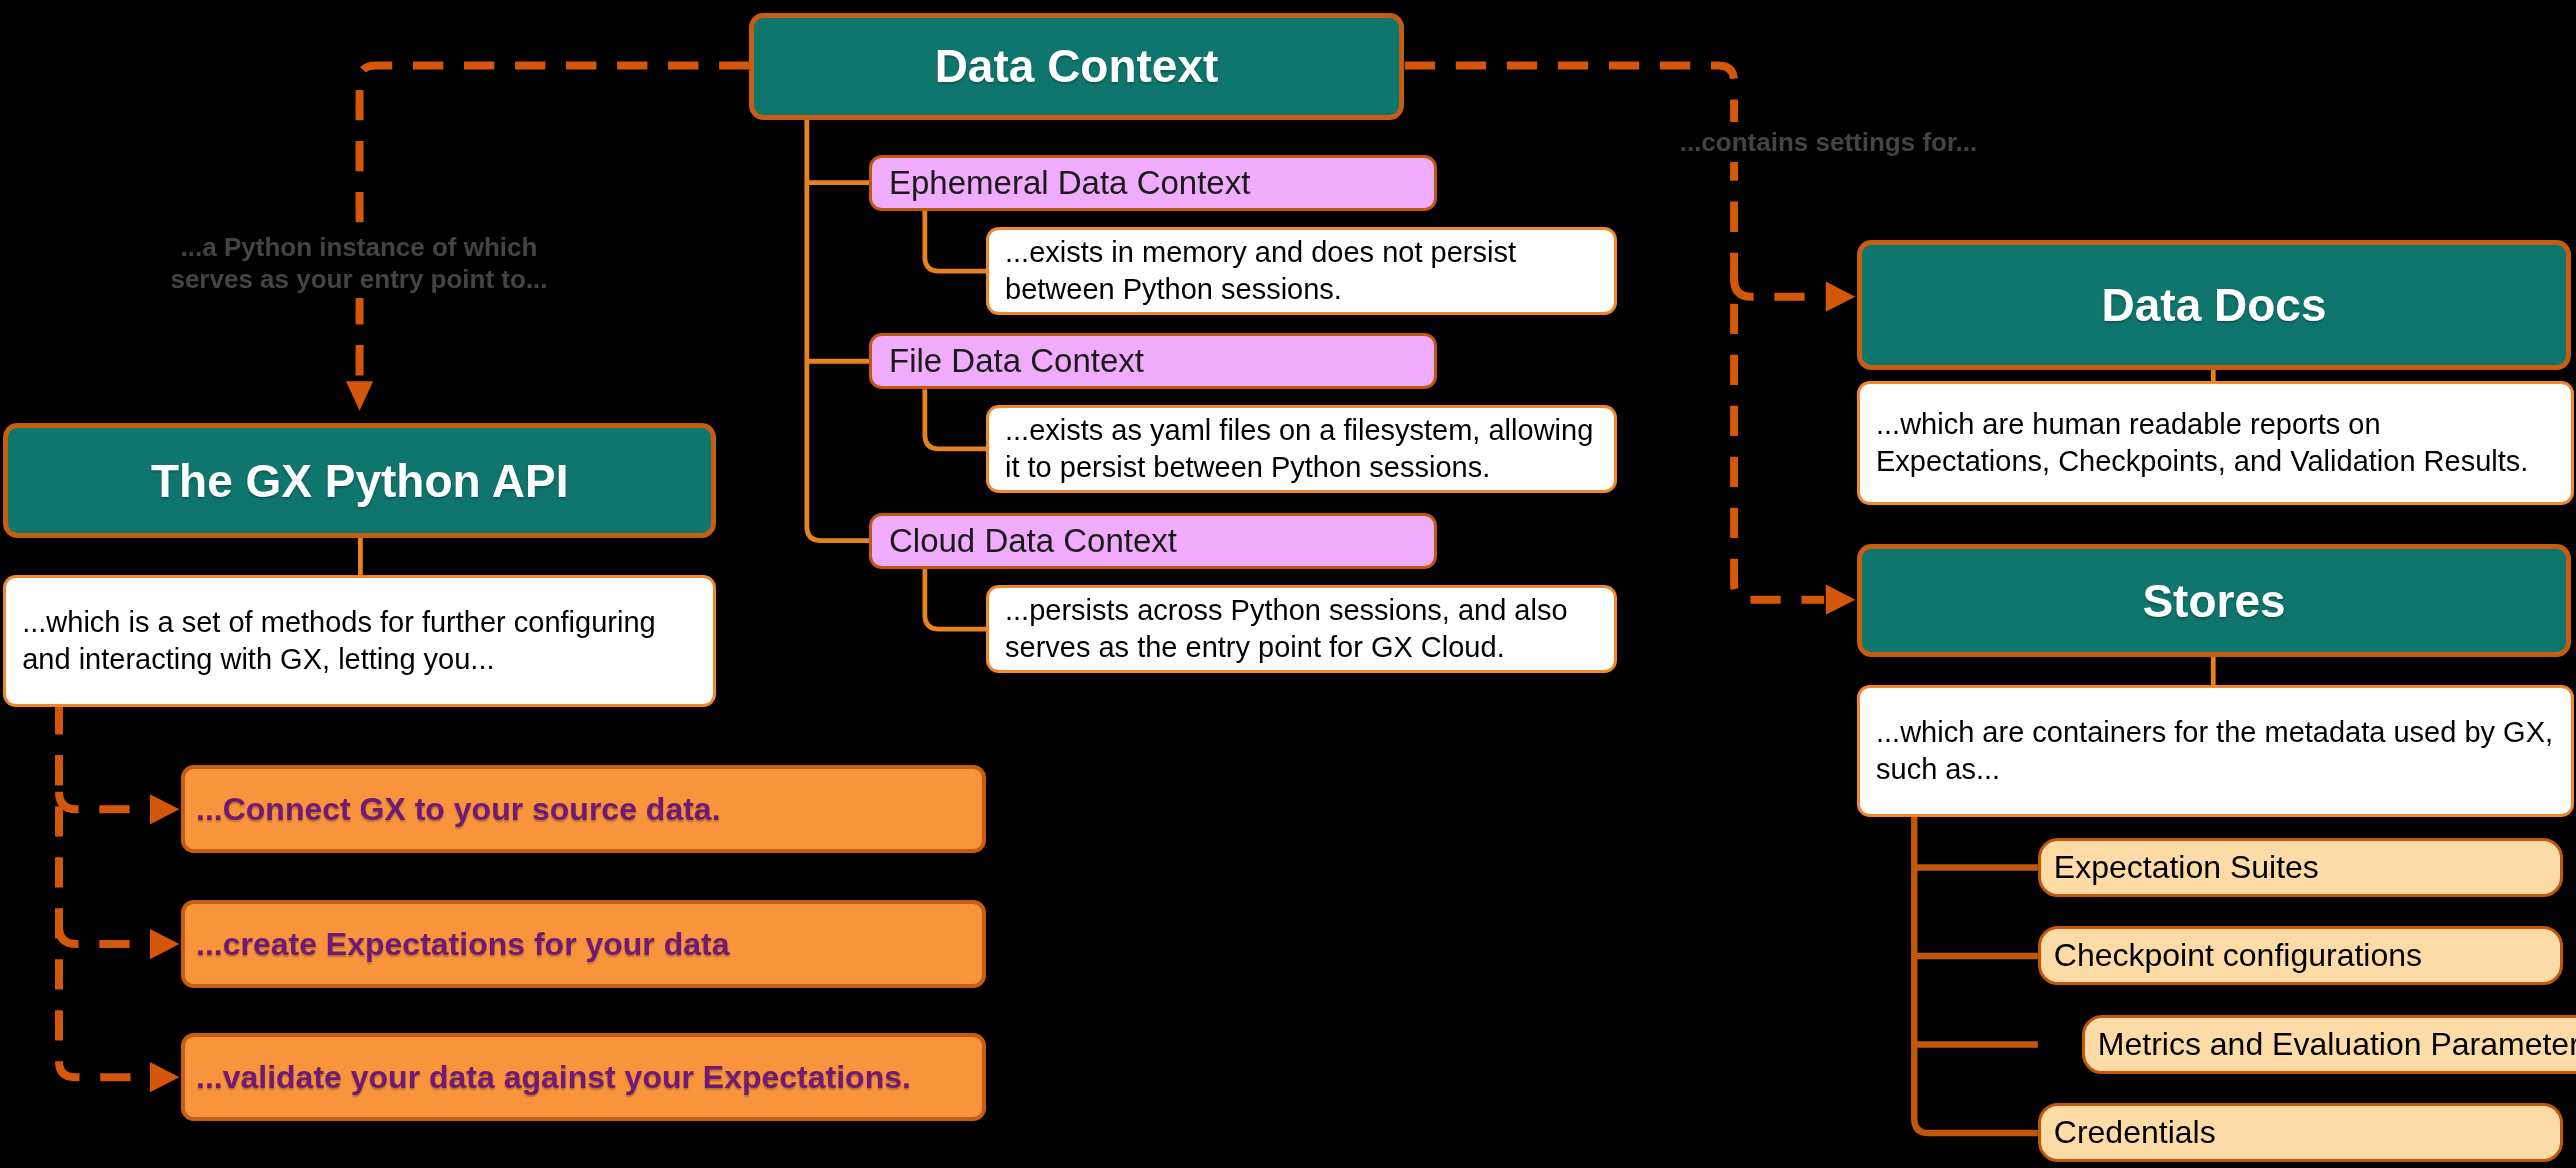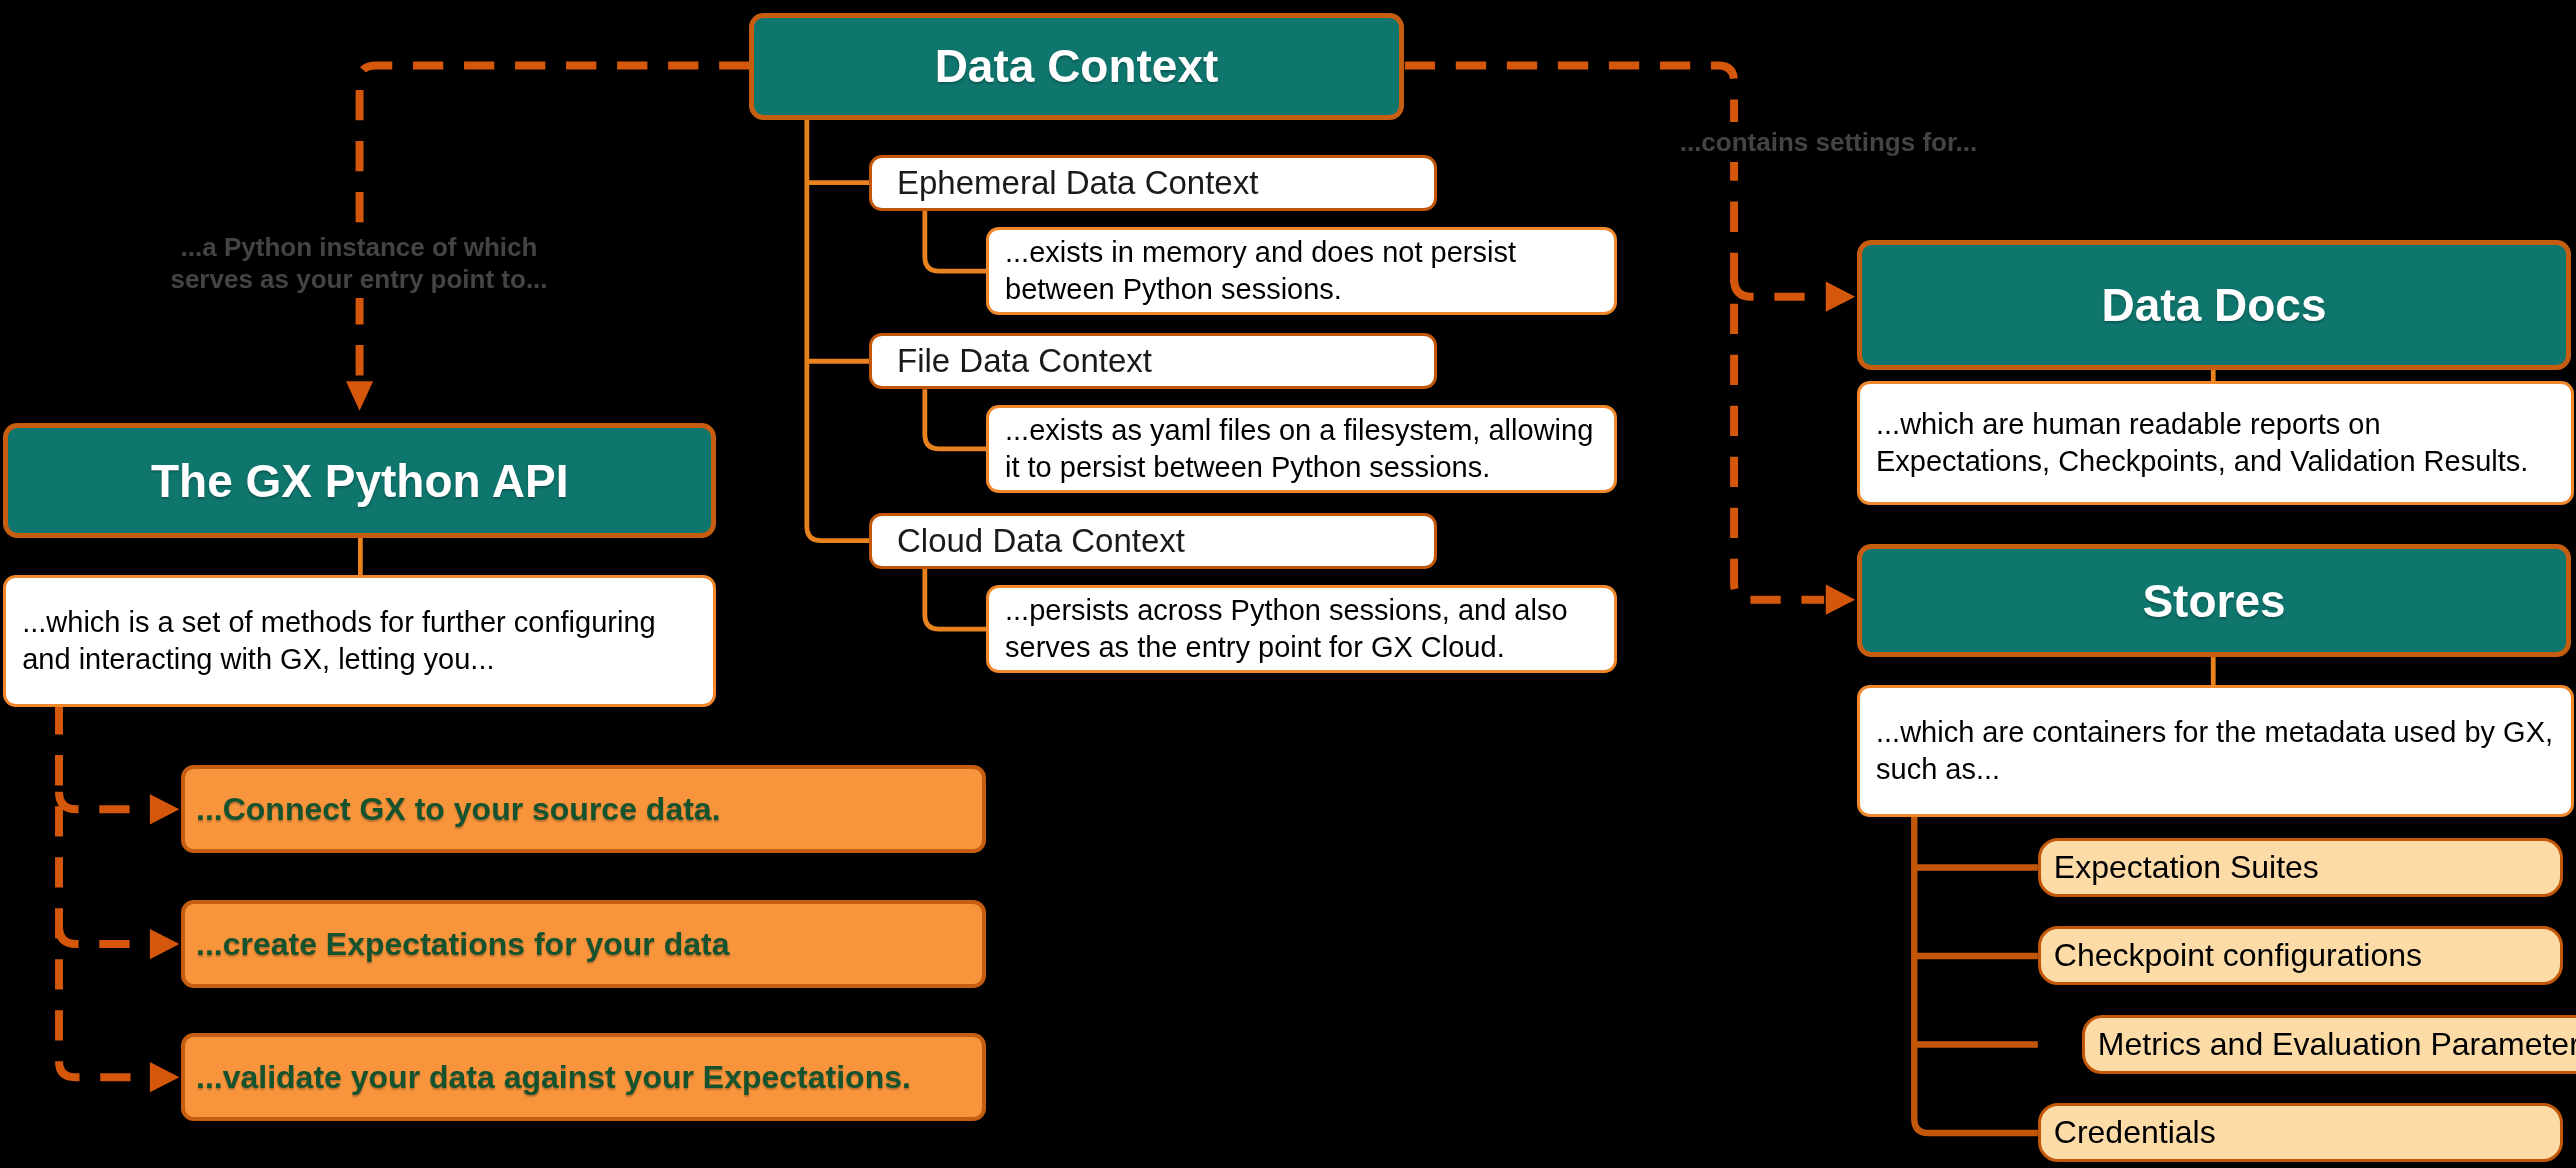--- a/index.html
+++ b/index.html
@@ -17,26 +17,26 @@
   .arrowhead{fill:#D4570B;stroke:none;}
 
   .node{z-index:1;display:flex;align-items:center;}
   .node-orange{
     background:#0f766e;border:5.6px solid #C65D11;border-radius:14.4px;
     color:#FFFFFF;font-weight:bold;font-size:46px;justify-content:center;
     text-shadow:0 1.6px 2.4px rgba(0,0,0,0.25);
   }
   .node-action{
     background:#F8943B;border:4.8px solid #C65D11;border-radius:12.8px;
-    color:#14532d;font-weight:bold;font-size:32px;justify-content:flex-start;
+    color:#701a75;font-weight:bold;font-size:32px;justify-content:flex-start;
     padding-left:11px;text-shadow:0 1.6px 1.6px rgba(0,0,0,0.25);
   }
   .node-peach{
-    background:#ffffff;border:3.2px solid #C2570A;border-radius:12.8px;
-    color:#1A1A1A;font-size:33px;justify-content:flex-start;padding-left:25px;
+    background:#f0abfc;border:3.2px solid #C2570A;border-radius:12.8px;
+    color:#1A1A1A;font-size:33px;justify-content:flex-start;padding-left:17px;
   }
   .node-peach-small{
     background:#FCDBA7;border:3.2px solid #C2570A;border-radius:20px;
     color:#000000;font-size:32px;justify-content:flex-start;padding-left:12.8px;
   }
   .node-white{
     background:#FFFFFF;border:3.2px solid #F0882B;border-radius:12.8px;
     color:#000000;font-size:29px;line-height:37px;justify-content:flex-start;
     padding:8px 16px;
   }

